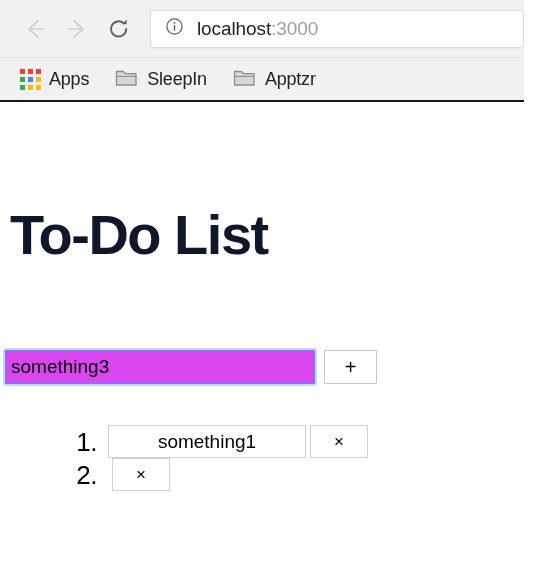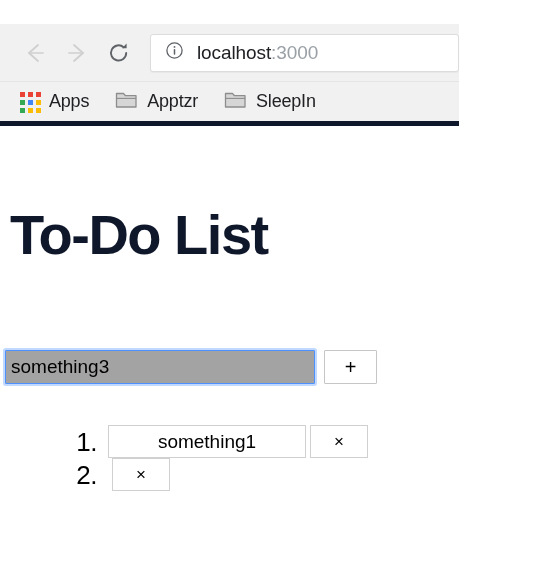--- a/index.html
+++ b/index.html
@@ -12,22 +12,22 @@
     background: #ffffff;
     font-family: "Liberation Sans", sans-serif;
     overflow: hidden;
     position: relative;
   }
 
   
   #browser-chrome {
     position: absolute;
     left: 0;
-    top: 24px;
-    width: 459px;
+    top: 0;
+    width: 524px;
     background: #f1f1f1;
   }
 
   #toolbar-row {
     height: 57px;
     display: flex;
     align-items: center;
     padding-left: 14px;
     box-sizing: border-box;
   }
@@ -69,21 +69,21 @@
   }
   #omnibox-url .url-host { color: #202124; }
   #omnibox-url .url-port { color: #9aa0a6; }
 
   #bookmarks-bar {
     height: 45px;
     display: flex;
     align-items: center;
     padding-left: 20px;
     border-top: 1px solid #e4e4e4;
-    border-bottom: 5px solid #0f172a;
+    border-bottom: 2px solid #0f172a;
     box-sizing: border-box;
   }
   .bookmark {
     display: flex;
     align-items: center;
     margin-right: 26px;
     white-space: nowrap;
   }
   .bookmark-label {
     font-size: 18px;
@@ -140,21 +140,21 @@
     width: 310px;
     height: 34px;
     box-sizing: border-box;
     font-family: "Liberation Sans", sans-serif;
     font-size: 19px;
     color: #000000;
     padding: 2px 4px 2px 5px;
     border: 1px solid #4d90fe;
     border-radius: 1px;
     outline: none;
-    background: #a3a3a3;
+    background: #d946ef;
     box-shadow: 0 0 0 2px rgba(77,144,254,0.35);
   }
 
   #add-button {
     margin-left: 9px;
     width: 53px;
     height: 34px;
     box-sizing: border-box;
     background: #ffffff;
     border: 1px solid #c6c6c6;
@@ -282,31 +282,31 @@
       <span class="bookmark-label">Apps</span>
     </div>
 
     <div class="bookmark">
       <span class="folder-icon">
         <svg width="23" height="19" viewBox="0 0 23 19" aria-hidden="true">
           <path d="M1.5 3.5 h7 l2 2.2 h10.5 v11.3 h-19.5 z" fill="#d6d6d6" stroke="#8d8d8d" stroke-width="1.3" stroke-linejoin="round"></path>
           <line x1="1.5" y1="8.4" x2="21" y2="8.4" stroke="#8d8d8d" stroke-width="1.1"></line>
         </svg>
       </span>
-      <span class="bookmark-label">Apptzr</span>
+      <span class="bookmark-label">SleepIn</span>
     </div>
 
     <div class="bookmark">
       <span class="folder-icon">
         <svg width="23" height="19" viewBox="0 0 23 19" aria-hidden="true">
           <path d="M1.5 3.5 h7 l2 2.2 h10.5 v11.3 h-19.5 z" fill="#d6d6d6" stroke="#8d8d8d" stroke-width="1.3" stroke-linejoin="round"></path>
           <line x1="1.5" y1="8.4" x2="21" y2="8.4" stroke="#8d8d8d" stroke-width="1.1"></line>
         </svg>
       </span>
-      <span class="bookmark-label">SleepIn</span>
+      <span class="bookmark-label">Apptzr</span>
     </div>
   </div>
 </div>
 
 <div id="page">
 
   <h1 id="page-title">To-Do List</h1>
 
   <div id="add-row">
     <input id="todo-input" type="text" value="something3" style="border-color: rgb(77, 144, 254);">

